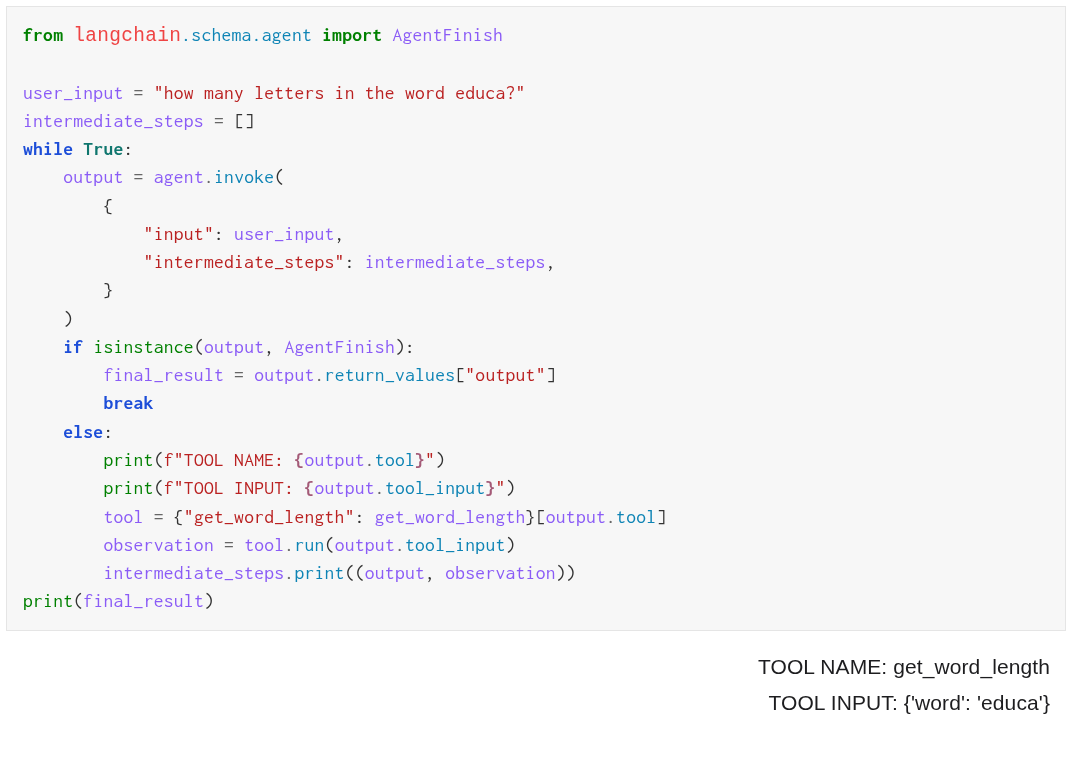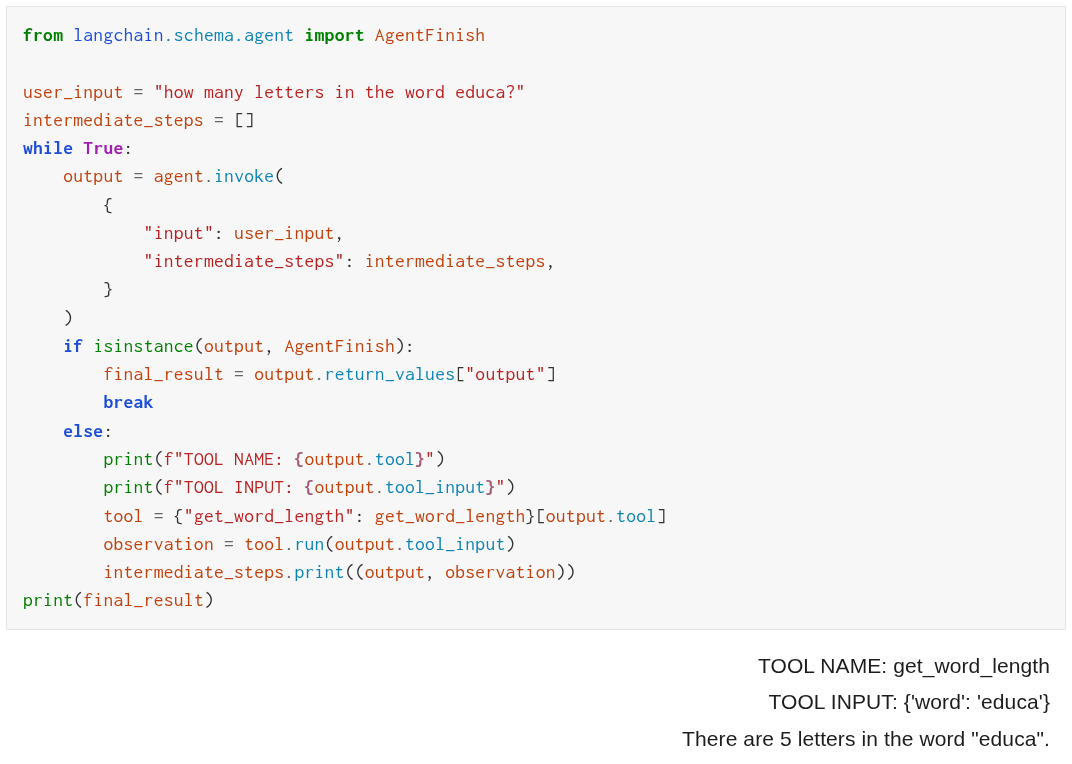--- a/index.html
+++ b/index.html
@@ -21,30 +21,30 @@
       font-family: "SF Mono", "Monaco", "Inconsolata", "Fira Code", "Droid Sans Mono", "Source Code Pro", monospace;
       font-size: 19.5px;
       line-height: 1.45;
       white-space: pre;
       letter-spacing: 0.3px;
       color: #333;
     }
     .kw-import { color: #008000; font-weight: bold; text-align: center; }
     .kw-control { color: #1d4ed8; font-weight: bold; }
     .nn { color: #0e84b5; }
-    .nn-plain { color: #1d4ed8; }
+    .nn-plain { color: #ef4444; font-family: Liberation Mono, monospace; }
     .op { color: #666666; }
     .s { color: #ba2121; }
     .sa { color: #ba2121; }
     .si { color: #a45a77; font-weight: bold; }
     .method { color: #0e84b5; margin-top: 24px; }
-    .kc { color: #a21caf; font-weight: bold; }
+    .kc { color: #0f766e; font-weight: bold; }
     .nb { color: #008000; }
     .p { color: #333; }
-    .n { color: #c2410c; }
+    .n { color: #8b5cf6; }
 
     .output-block {
       padding: 18px 22px 0 22px;
       font-family: -apple-system, BlinkMacSystemFont, "Segoe UI", Helvetica, Arial, sans-serif;
       font-size: 21px;
       line-height: 1.7;
       color: #1d1d1f;
       letter-spacing: 0.1px;
       text-align: right;
     }
@@ -71,14 +71,13 @@
         <span class="nb">print</span><span class="p">(</span><span class="sa">f"TOOL NAME: </span><span class="si">{</span><span class="n">output</span><span class="op">.</span><span class="method">tool</span><span class="si">}</span><span class="sa">"</span><span class="p">)</span>
         <span class="nb">print</span><span class="p">(</span><span class="sa">f"TOOL INPUT: </span><span class="si">{</span><span class="n">output</span><span class="op">.</span><span class="method">tool_input</span><span class="si">}</span><span class="sa">"</span><span class="p">)</span>
         <span class="n">tool</span> <span class="op">=</span> <span class="p">{</span><span class="s">"get_word_length"</span><span class="p">:</span> <span class="n">get_word_length</span><span class="p">}</span><span class="p">[</span><span class="n">output</span><span class="op">.</span><span class="method">tool</span><span class="p">]</span>
         <span class="n">observation</span> <span class="op">=</span> <span class="n">tool</span><span class="op">.</span><span class="method">run</span><span class="p">(</span><span class="n">output</span><span class="op">.</span><span class="method">tool_input</span><span class="p">)</span>
         <span class="n">intermediate_steps</span><span class="op">.</span><span class="method">print</span><span class="p">((</span><span class="n">output</span><span class="p">,</span> <span class="n">observation</span><span class="p">))</span>
 <span class="nb">print</span><span class="p">(</span><span class="n">final_result</span><span class="p">)</span></div>
 
 <div class="output-block">
   <div>TOOL NAME: get_word_length</div>
   <div>TOOL INPUT: {'word': 'educa'}</div>
-  <div>There are 5 letters in the word "educa".</div>
 </div>
 
 </body></html>

